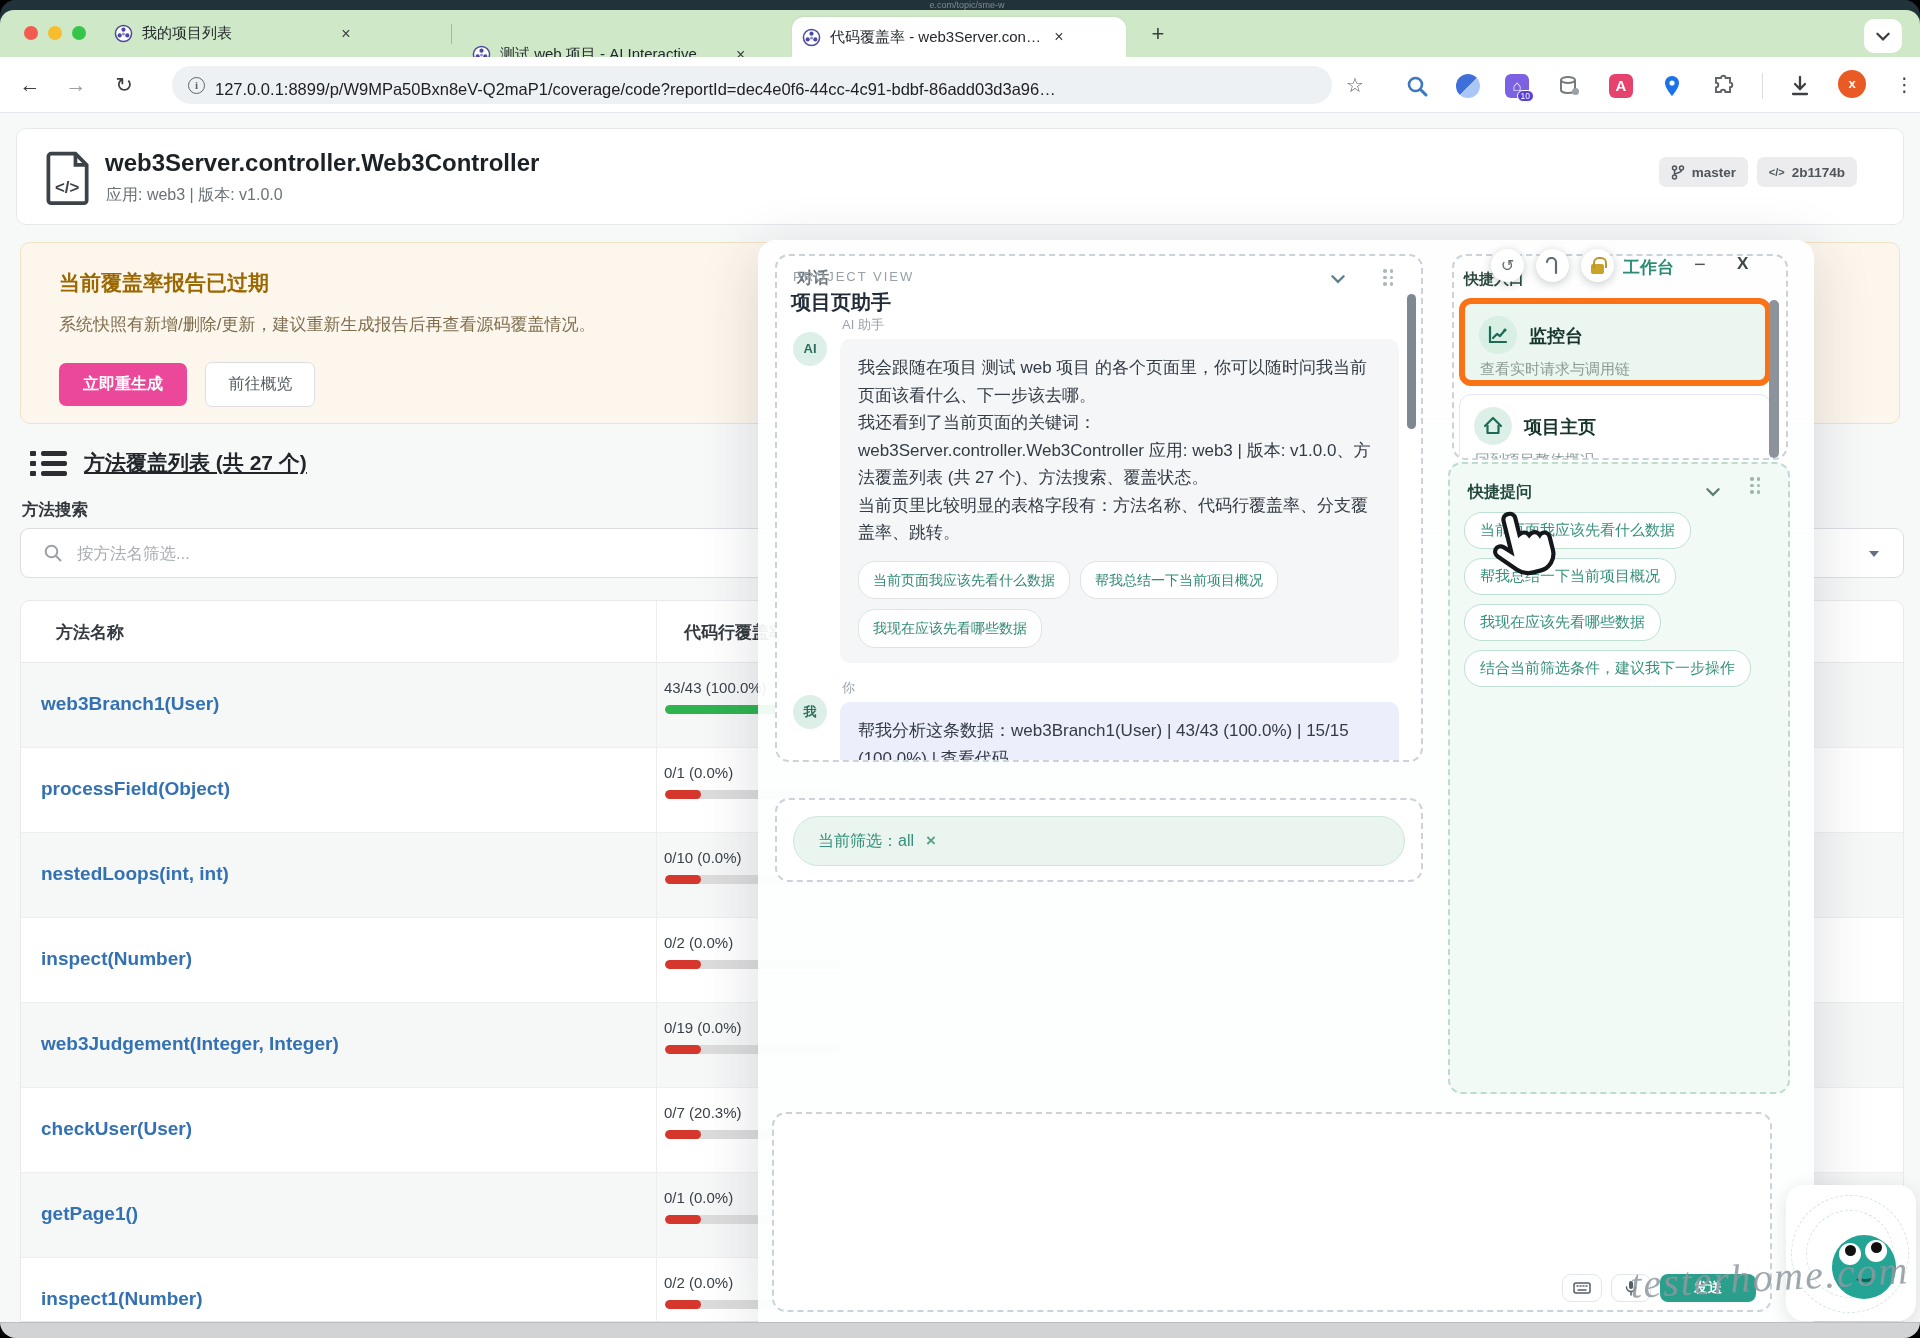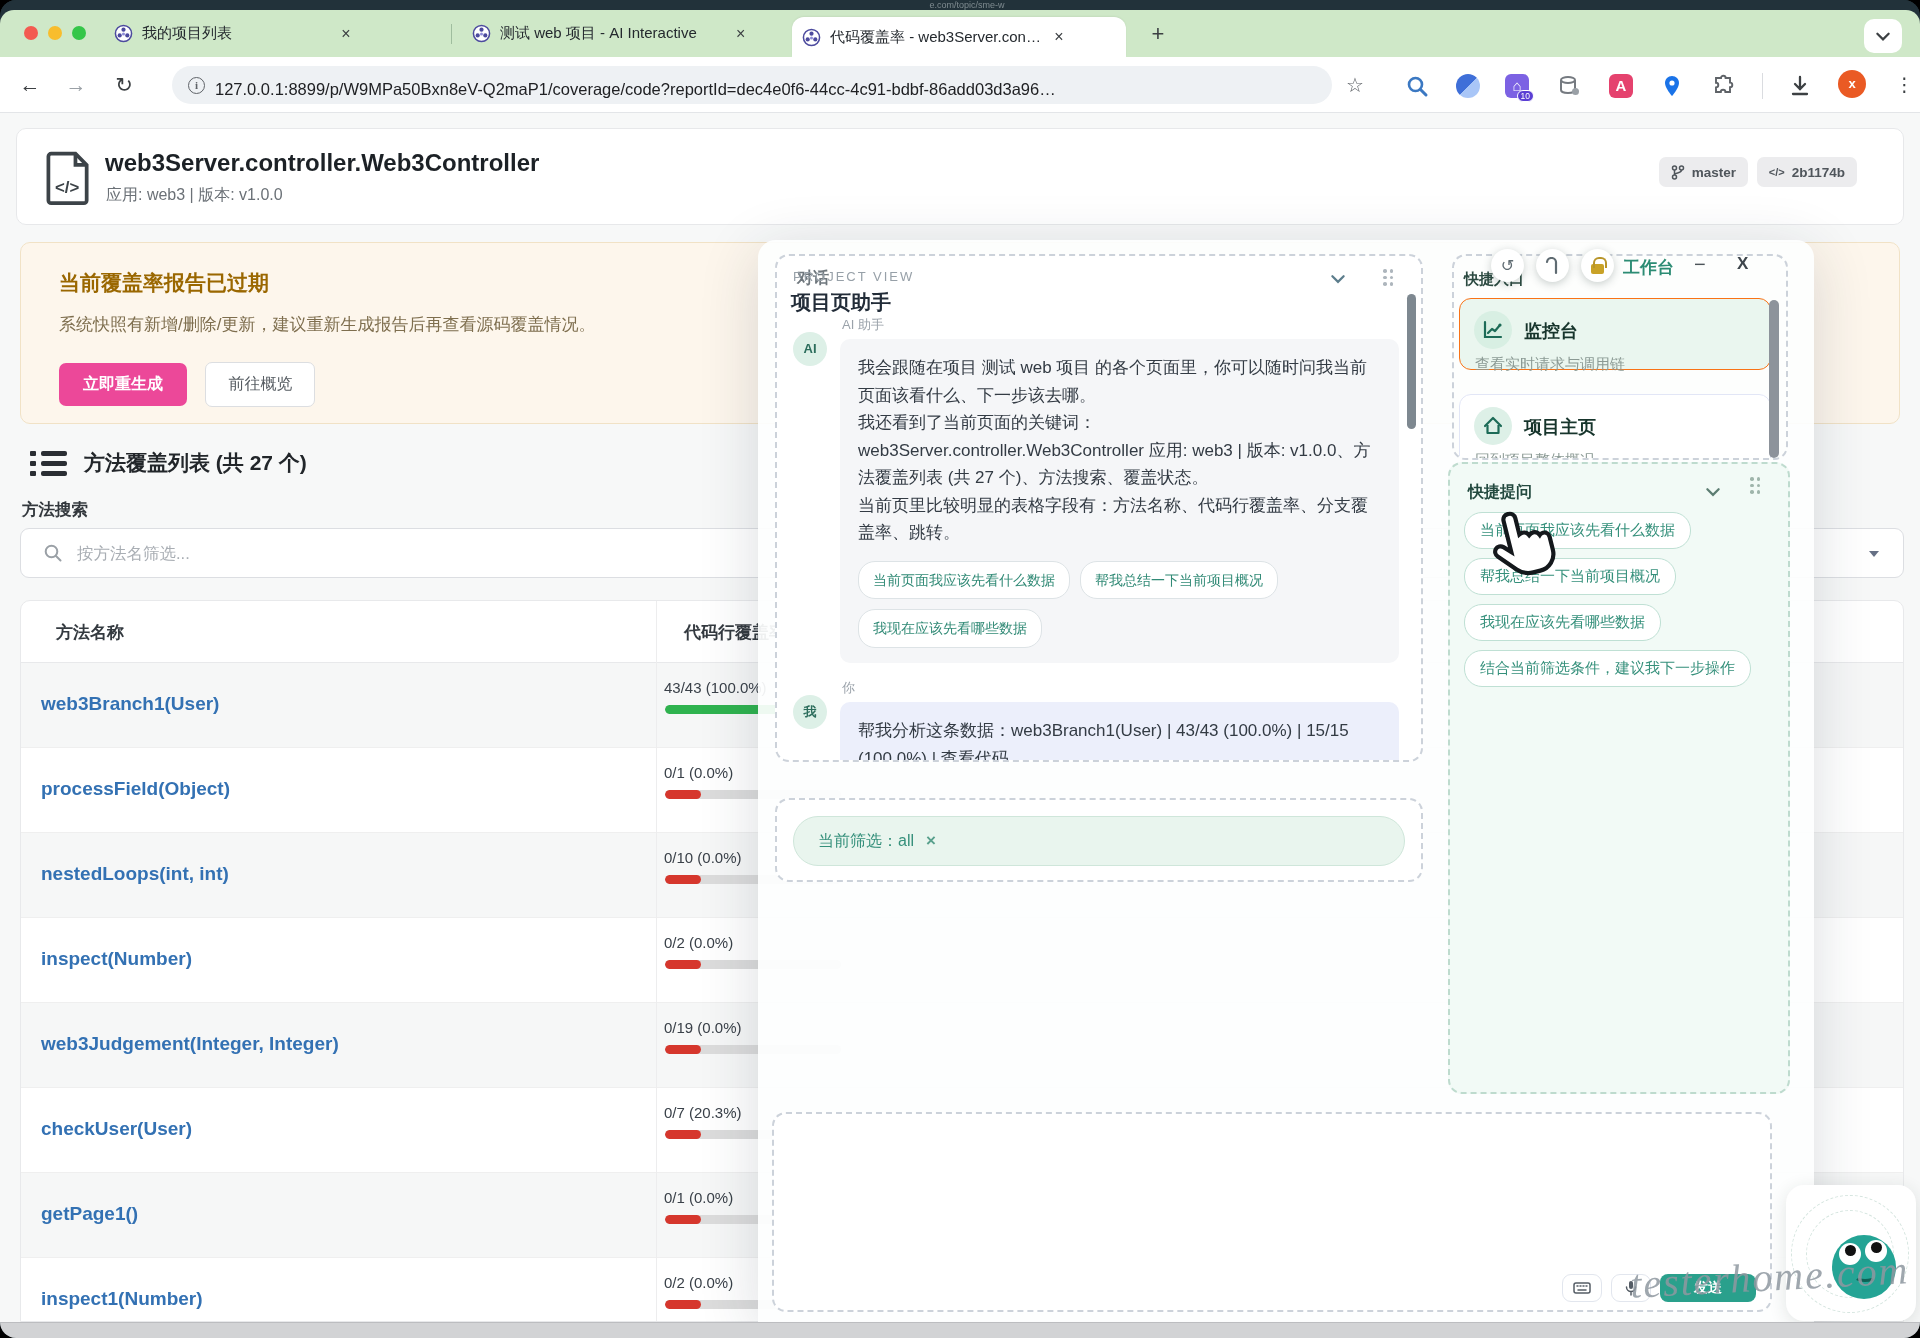--- a/index.html
+++ b/index.html
@@ -48,21 +48,21 @@
   .page-sub { position:absolute; left:89px; top:56px; font-size:16px; color:#6b7177; }
   .hbadge { position:absolute; top:28px; height:30px; background:#ececee; border-radius:7px; color:#4f555b; font-size:13.5px; font-weight:bold; display:flex; align-items:center; gap:7px; padding:0 12px; }
   .hbadge.branch { right:155px; } .hbadge.commit { right:46px; }
 
   .banner { position:absolute; left:20px; right:20px; top:129px; height:182px; background:#fdf6ec; border:1px solid #f1e2c6; border-radius:10px; padding:26px 38px; }
   .banner h2 { font-size:21px; color:#9a6700; margin-bottom:16px; }
   .banner p { font-size:17px; color:#7e6e4e; margin-bottom:26px; }
   .btn-orange { display:inline-block; background:#ec4899; color:#fff; font-size:16px; font-weight:bold; border:none; border-radius:7px; padding:11px 24px; margin-right:14px; }
   .btn-ghost { display:inline-block; background:#fff; color:#555b61; font-size:16px; border:1px solid #dcdee1; border-radius:7px; padding:11px 22px; }
 
-  .sect-title { position:absolute; left:84px; top:336px; font-size:21px; font-weight:bold; color:#22262a; }
+  .sect-title { position:absolute; left:84px; top:336px; font-size:21px; font-weight:bold; color:#22262a;text-decoration:underline; }
   .list-ic { position:absolute; left:30px; top:338px; width:40px; }
   .list-ic i { display:block; height:5px; margin-bottom:5px; position:relative; }
   .list-ic i::before { content:""; position:absolute; left:0; top:0; width:6px; height:5px; background:#2a2e33; border-radius:1px; }
   .list-ic i::after { content:""; position:absolute; left:11px; top:0; width:26px; height:5px; background:#2a2e33; border-radius:2px; }
   .search-label { position:absolute; left:22px; top:386px; font-size:16.5px; font-weight:bold; color:#33383d; }
   .search-box { position:absolute; left:20px; right:16px; top:415px; height:50px; background:#fff; border:1px solid #dcdee2; border-radius:9px; }
   .search-box .mag { position:absolute; left:22px; top:14px; }
   .search-input { position:absolute; left:56px; top:1px; right:60px; height:46px; border:none; outline:none; font-size:16.5px; color:#333; background:transparent; font-family:inherit; }
   .search-input::placeholder { color:#a9aeb4; }
   .sel-chevron { position:absolute; right:22px; top:19px; }
@@ -102,21 +102,21 @@
   .chips { display:flex; flex-wrap:wrap; gap:10px; margin-top:14px; }
   .chip { background:#fff; border:1px solid #dde3e6; border-radius:17px; padding:7px 14px; font-size:14px; color:#318a76; width:max-content; }
 
   .filterp { left:775px; top:685px; width:648px; height:84px; }
   .filter-pill { position:absolute; left:16px; right:16px; top:16px; height:50px; background:#e9f5ee; border:1px solid #cfe6da; border-radius:25px; display:flex; align-items:center; padding:0 24px; gap:12px; font-size:16px; color:#35907b; }
   .filter-x { font-size:17px; font-weight:bold; color:#58a08c; }
 
   .wbgroup { left:1452px; top:141px; width:336px; height:206px; overflow:hidden; background:#fdfefd; }
   .wb-label { position:absolute; left:10px; top:14px; font-size:15px; font-weight:bold; color:#2c4a41; }
   .wb-card { position:absolute; left:5px; width:312px; border-radius:12px; padding:12px 14px; }
-  .wb-card.c1 { top:42px; height:72px; background:#eaf6ef; border:1px solid #f97316;text-align:right; }
+  .wb-card.c1 { top:42px; height:88px; background:#eaf6ef; border:6px solid #f97316;text-align:right; }
   .wb-card.c2 { top:138px; height:86px; background:#fff; border:1px solid #e2e6f6; }
   .wb-ic { position:absolute; left:14px; top:12px; width:38px; height:38px; border-radius:50%; background:#d8efe3; display:flex; align-items:center; justify-content:center; }
   .wb-card.c2 .wb-ic { background:#ddf0e7; }
   .wb-t { position:absolute; left:64px; top:20px; font-size:18px; font-weight:bold; color:#17352c; }
   .wb-d { position:absolute; left:15px; top:56px; font-size:15px; color:#8b9a94; white-space:nowrap; }
   .wb-scroll { position:absolute; right:7px; top:44px; width:10px; height:158px; background:#8d939b; border-radius:5px; }
   .float-btn { position:absolute; top:136px; width:33px; height:33px; border-radius:50%; background:#fff; box-shadow:0 2px 8px rgba(40,60,55,.25); display:flex; align-items:center; justify-content:center; z-index:12; }
   .wb-title { position:absolute; left:1623px; top:143px; font-size:17px; font-weight:bold; color:#2c8c74; z-index:12; }
   .wb-min { position:absolute; left:1694px; top:140px; font-size:20px; color:#4c5459; z-index:12; }
   .wb-close { position:absolute; left:1737px; top:141px; font-size:17px; font-weight:bold; color:#3e464c; z-index:12; }
@@ -167,21 +167,21 @@
           <circle cx="10" cy="10" r="8.5" fill="#fff" stroke="#4c4a9e" stroke-width="1.6"></circle>
           <circle cx="10" cy="6" r="2.2" fill="#4c4a9e"></circle>
           <circle cx="6" cy="12" r="2.2" fill="#4c4a9e"></circle>
           <circle cx="14" cy="12" r="2.2" fill="#4c4a9e"></circle>
           <circle cx="10" cy="10.5" r="1.6" fill="#8e8cd8"></circle>
         </svg>
       <span class="title">我的项目列表</span>
       <span class="tab-close" style="margin-left:96px;">×</span>
     </div>
     <span class="tab-divider"></span>
-    <div class="tab" style="left:462px;">
+    <div class="tab" style="left:462px;margin-top:21px;">
       <svg class="favicon" viewBox="0 0 20 20">
           <circle cx="10" cy="10" r="8.5" fill="#fff" stroke="#4c4a9e" stroke-width="1.6"></circle>
           <circle cx="10" cy="6" r="2.2" fill="#4c4a9e"></circle>
           <circle cx="6" cy="12" r="2.2" fill="#4c4a9e"></circle>
           <circle cx="14" cy="12" r="2.2" fill="#4c4a9e"></circle>
           <circle cx="10" cy="10.5" r="1.6" fill="#8e8cd8"></circle>
         </svg>
       <span class="title">测试 web 项目 - AI Interactive</span>
       <span class="tab-close" style="margin-left:26px;">×</span>
     </div>

